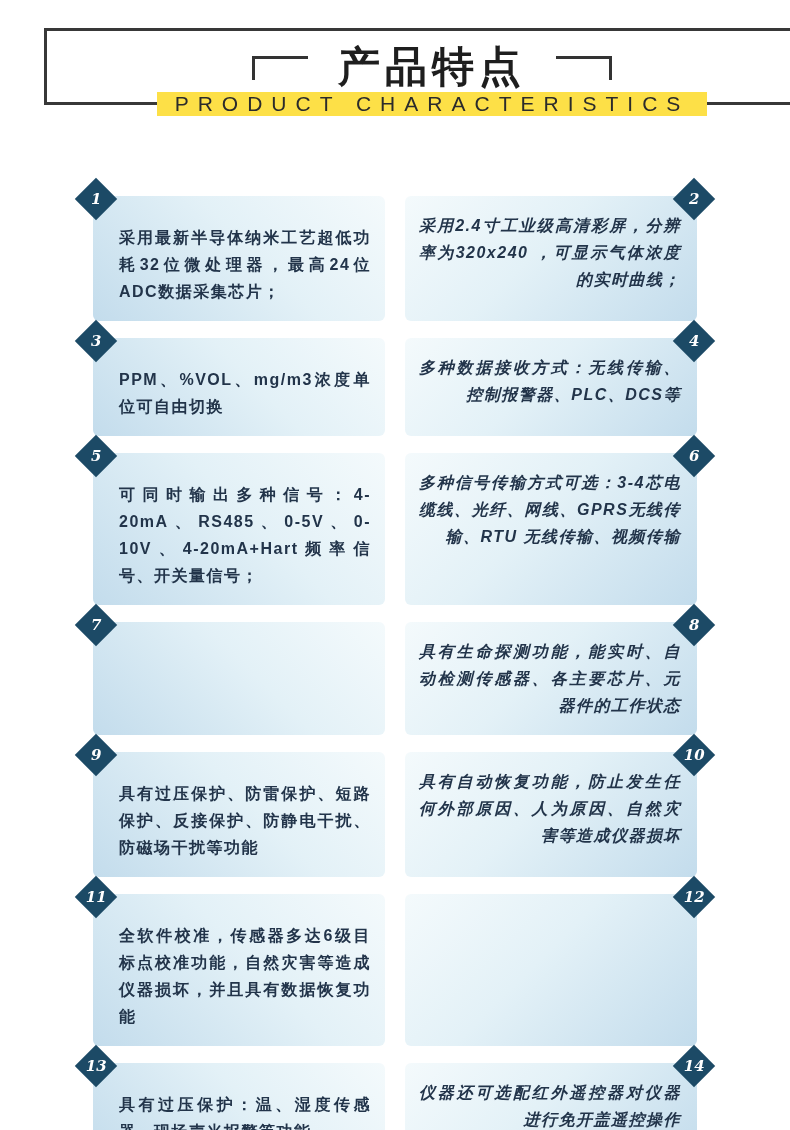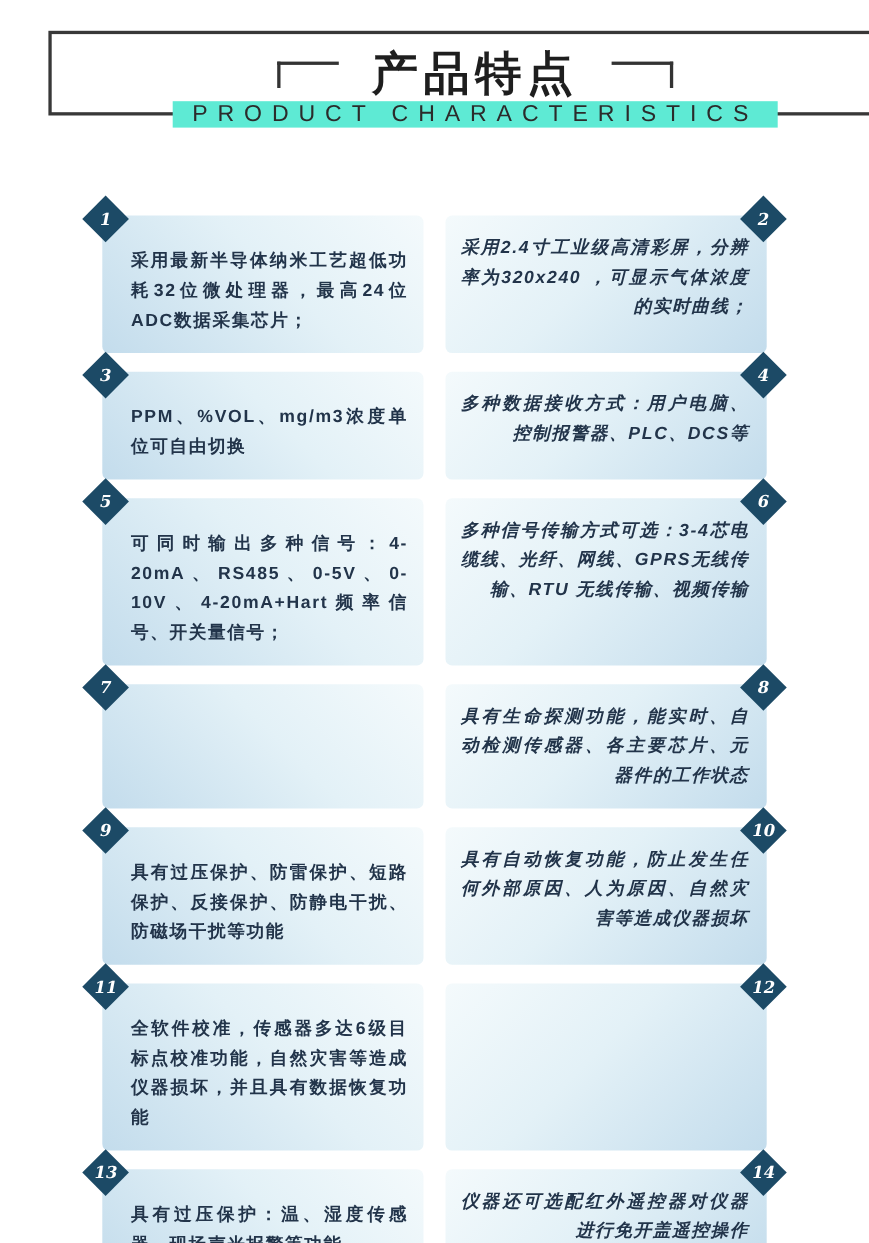--- a/index.html
+++ b/index.html
@@ -30,21 +30,21 @@
   .title-cn {
     font-size: 42px; font-weight: 900; color: #1e1e1e;
     letter-spacing: 5px; line-height: 1.1;
     font-family: "Liberation Sans", sans-serif;
   }
   .subtitle-row {
     position: absolute; left: 0; right: 0; bottom: -14px;
     text-align: center;
   }
   .subtitle-row span {
-    display: inline-block; background: #5eead4; padding: 0 18px;
+    display: inline-block; background: #fde047; padding: 0 18px;
     font-size: 21px; letter-spacing: 9px; color: #2b2b2b;
     font-family: "Liberation Sans", sans-serif;
   }
 
   
   .grid {
     position: absolute; top: 196px; left: 93px; width: 604px;
     display: grid; grid-template-columns: 292px 292px;
     column-gap: 20px; row-gap: 17px;
     align-items: stretch;
@@ -112,21 +112,21 @@
   <div class="card left">
     <div class="badge">
         <span>3</span>
       </div>
     <p class="txt">PPM、%VOL、mg/m3浓度单位可自由切换</p>
   </div>
   <div class="card right">
     <div class="badge">
         <span>4</span>
       </div>
-    <p class="txt">多种数据接收方式：用户电脑、控制报警器、PLC、DCS等</p>
+    <p class="txt">多种数据接收方式：无线传输、控制报警器、PLC、DCS等</p>
   </div>
 
   <div class="card left">
     <div class="badge">
         <span>5</span>
       </div>
     <p class="txt">可同时输出多种信号：4-20mA、RS485、0-5V、0-10V、4-20mA+Hart频率信号、开关量信号；</p>
   </div>
   <div class="card right">
     <div class="badge">

